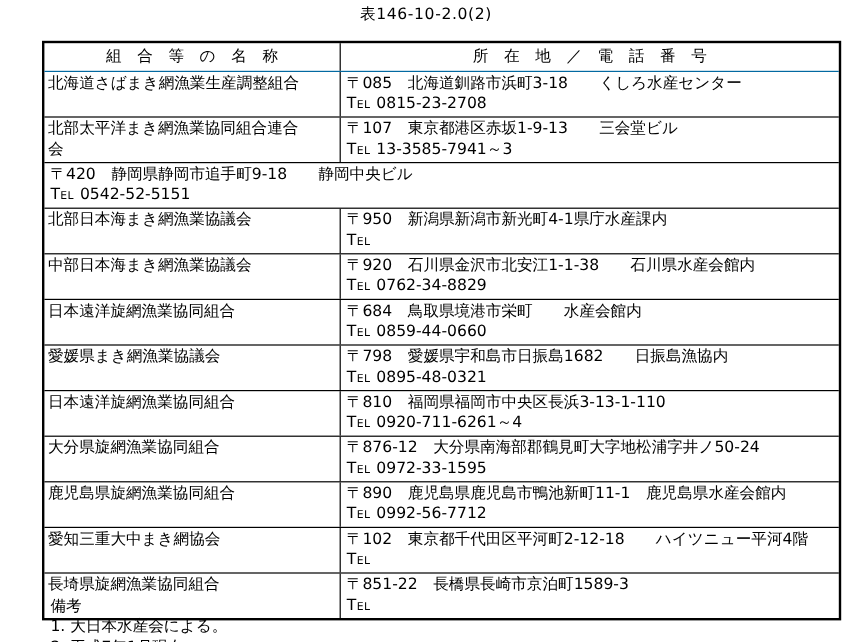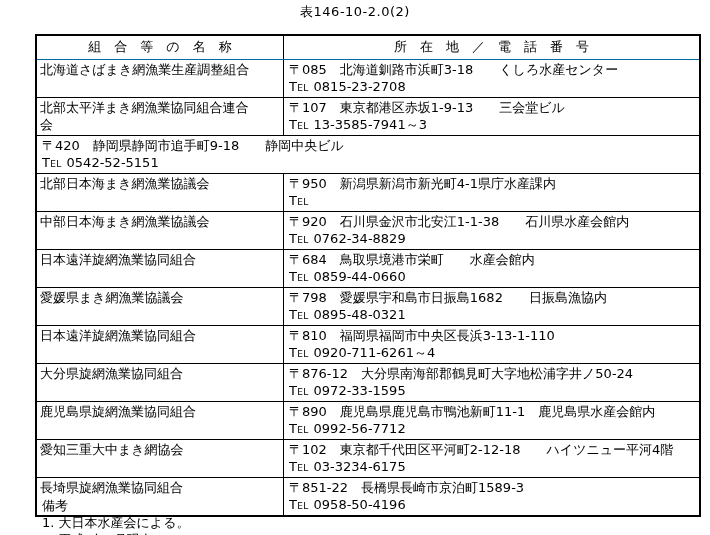--- a/index.html
+++ b/index.html
@@ -186,32 +186,30 @@
       </div>
     </div>
   </div>
 
   <div class="trow">
     <div class="cell-name">愛知三重大中まき網協会</div>
     <div class="cell-addr">
       <div class="addr-line">〒102　東京都千代田区平河町2-12-18　　ハイツニュー平河4階</div>
       <div class="tel-line">
         <span class="tel-label">TEL</span>
-        <span class="tel-number">03-3234-6175</span>
       </div>
     </div>
   </div>
 
   <div class="trow">
     <div class="cell-name">長埼県旋網漁業協同組合</div>
     <div class="cell-addr">
       <div class="addr-line">〒851-22　長橋県長崎市京泊町1589-3</div>
       <div class="tel-line">
         <span class="tel-label">TEL</span>
-        <span class="tel-number">0958-50-4196</span>
       </div>
     </div>
   </div>
 </div>
 
 <div class="notes">
   <div class="notes-label">備考</div>
   <div>
     <div class="note-item">1. 大日本水産会による。</div>
     <div class="note-item">2. 平成7年1月現在。</div>

